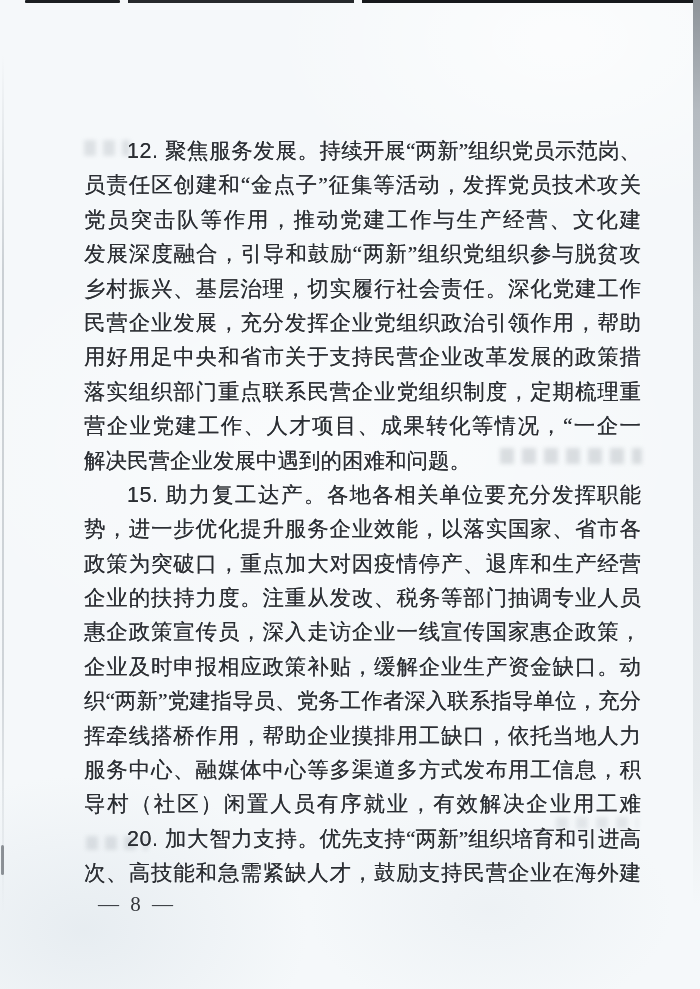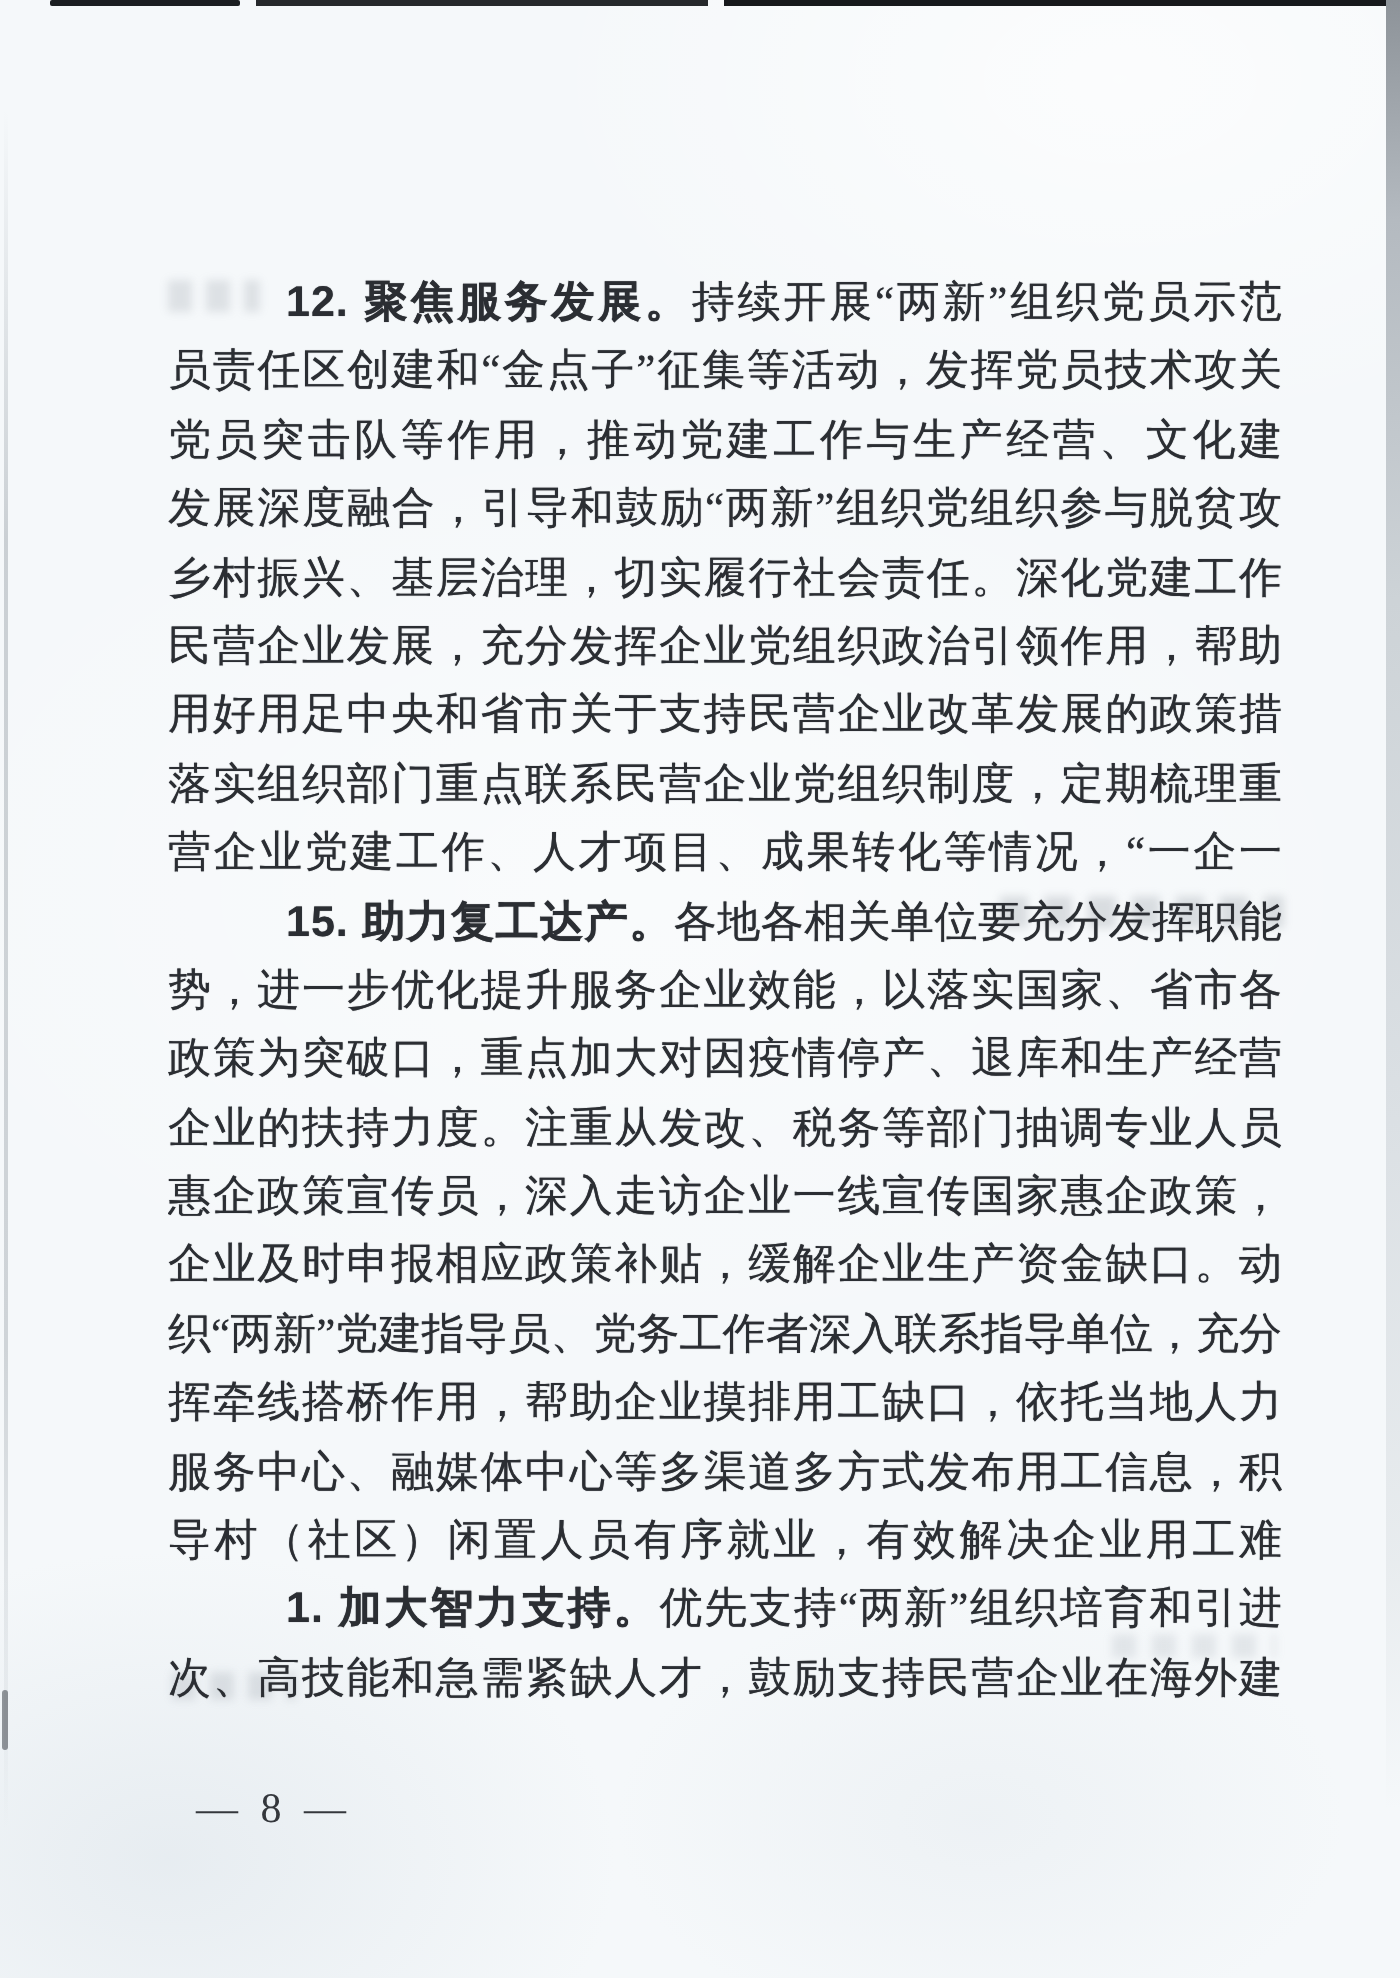--- a/index.html
+++ b/index.html
@@ -69,24 +69,23 @@
     height: 34.4px;
     line-height: 34.4px;
     overflow: hidden;
     text-align: justify;
     text-align-last: justify;
     text-justify: inter-character;
   }
   .line.first { text-indent: 2em; }
   .line.last  { text-align-last: left; }
   .lead {
-    font-weight: 700;
+    font-weight: 400;
     font-family: "Liberation Sans", "DejaVu Sans", sans-serif;
     letter-spacing: .5px;
-    margin-left: 16px;
   }
   .page-number {
     position: absolute;
     left: 98px; top: 892px;
     font-size: 21px;
     letter-spacing: 3px;
     color: #34373c;
     font-family: "Liberation Serif", "DejaVu Serif", serif;
   }
 </style>
@@ -112,37 +111,38 @@
     <section class="para">
       <div class="line first"><span class="lead">12. 聚焦服务发展。</span><span>持续开展“两新”组织党员示范岗、党</span></div>
       <div class="line">员责任区创建和“金点子”征集等活动，发挥党员技术攻关组、</div>
       <div class="line">党员突击队等作用，推动党建工作与生产经营、文化建设、事业</div>
       <div class="line">发展深度融合，引导和鼓励“两新”组织党组织参与脱贫攻坚、</div>
       <div class="line">乡村振兴、基层治理，切实履行社会责任。深化党建工作助推</div>
       <div class="line">民营企业发展，充分发挥企业党组织政治引领作用，帮助企业</div>
       <div class="line">用好用足中央和省市关于支持民营企业改革发展的政策措施。</div>
       <div class="line">落实组织部门重点联系民营企业党组织制度，定期梳理重点民</div>
       <div class="line">营企业党建工作、人才项目、成果转化等情况，“一企一策”协调</div>
+      <div class="line last">解决民营企业发展中遇到的困难和问题。</div>
     </section>
 
     <section class="para">
       <div class="line first"><span class="lead">15. 助力复工达产。</span><span>各地各相关单位要充分发挥职能优</span></div>
       <div class="line">势，进一步优化提升服务企业效能，以落实国家、省市各项惠企</div>
       <div class="line">政策为突破口，重点加大对因疫情停产、退库和生产经营困难</div>
       <div class="line">企业的扶持力度。注重从发改、税务等部门抽调专业人员组建</div>
       <div class="line">惠企政策宣传员，深入走访企业一线宣传国家惠企政策，指导</div>
       <div class="line">企业及时申报相应政策补贴，缓解企业生产资金缺口。动员组</div>
       <div class="line">织“两新”党建指导员、党务工作者深入联系指导单位，充分发</div>
       <div class="line">挥牵线搭桥作用，帮助企业摸排用工缺口，依托当地人力资源</div>
       <div class="line">服务中心、融媒体中心等多渠道多方式发布用工信息，积极引</div>
       <div class="line last">导村（社区）闲置人员有序就业，有效解决企业用工难题。</div>
     </section>
 
     <section class="para">
-      <div class="line first"><span class="lead">1. 加大智力支持。</span><span>优先支持“两新”组织培育和引进高层</span></div>
+      <div class="line first"><span class="lead">20. 加大智力支持。</span><span>优先支持“两新”组织培育和引进高层</span></div>
       <div class="line">次、高技能和急需紧缺人才，鼓励支持民营企业在海外建立离</div>
     </section>
 
   </div>
 
   <div class="page-number">— 8 —</div>
 
 </div>
 
 </body></html>

